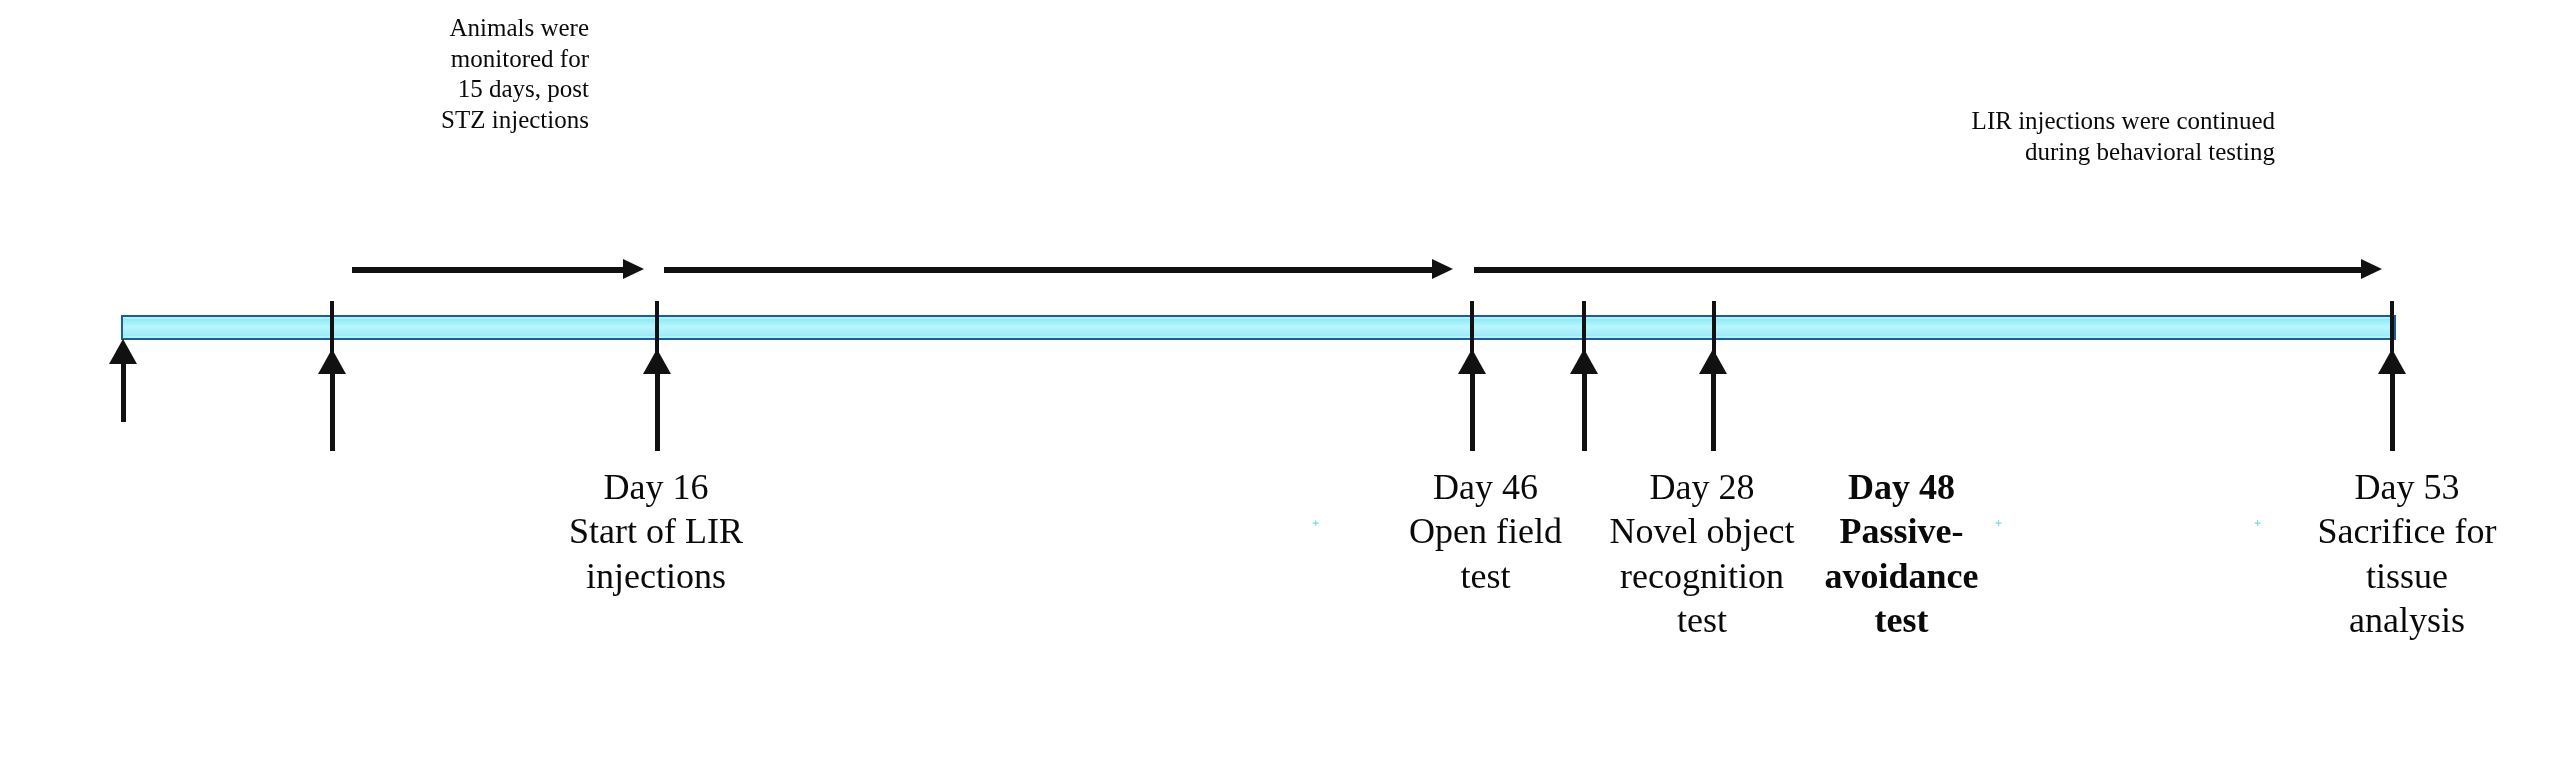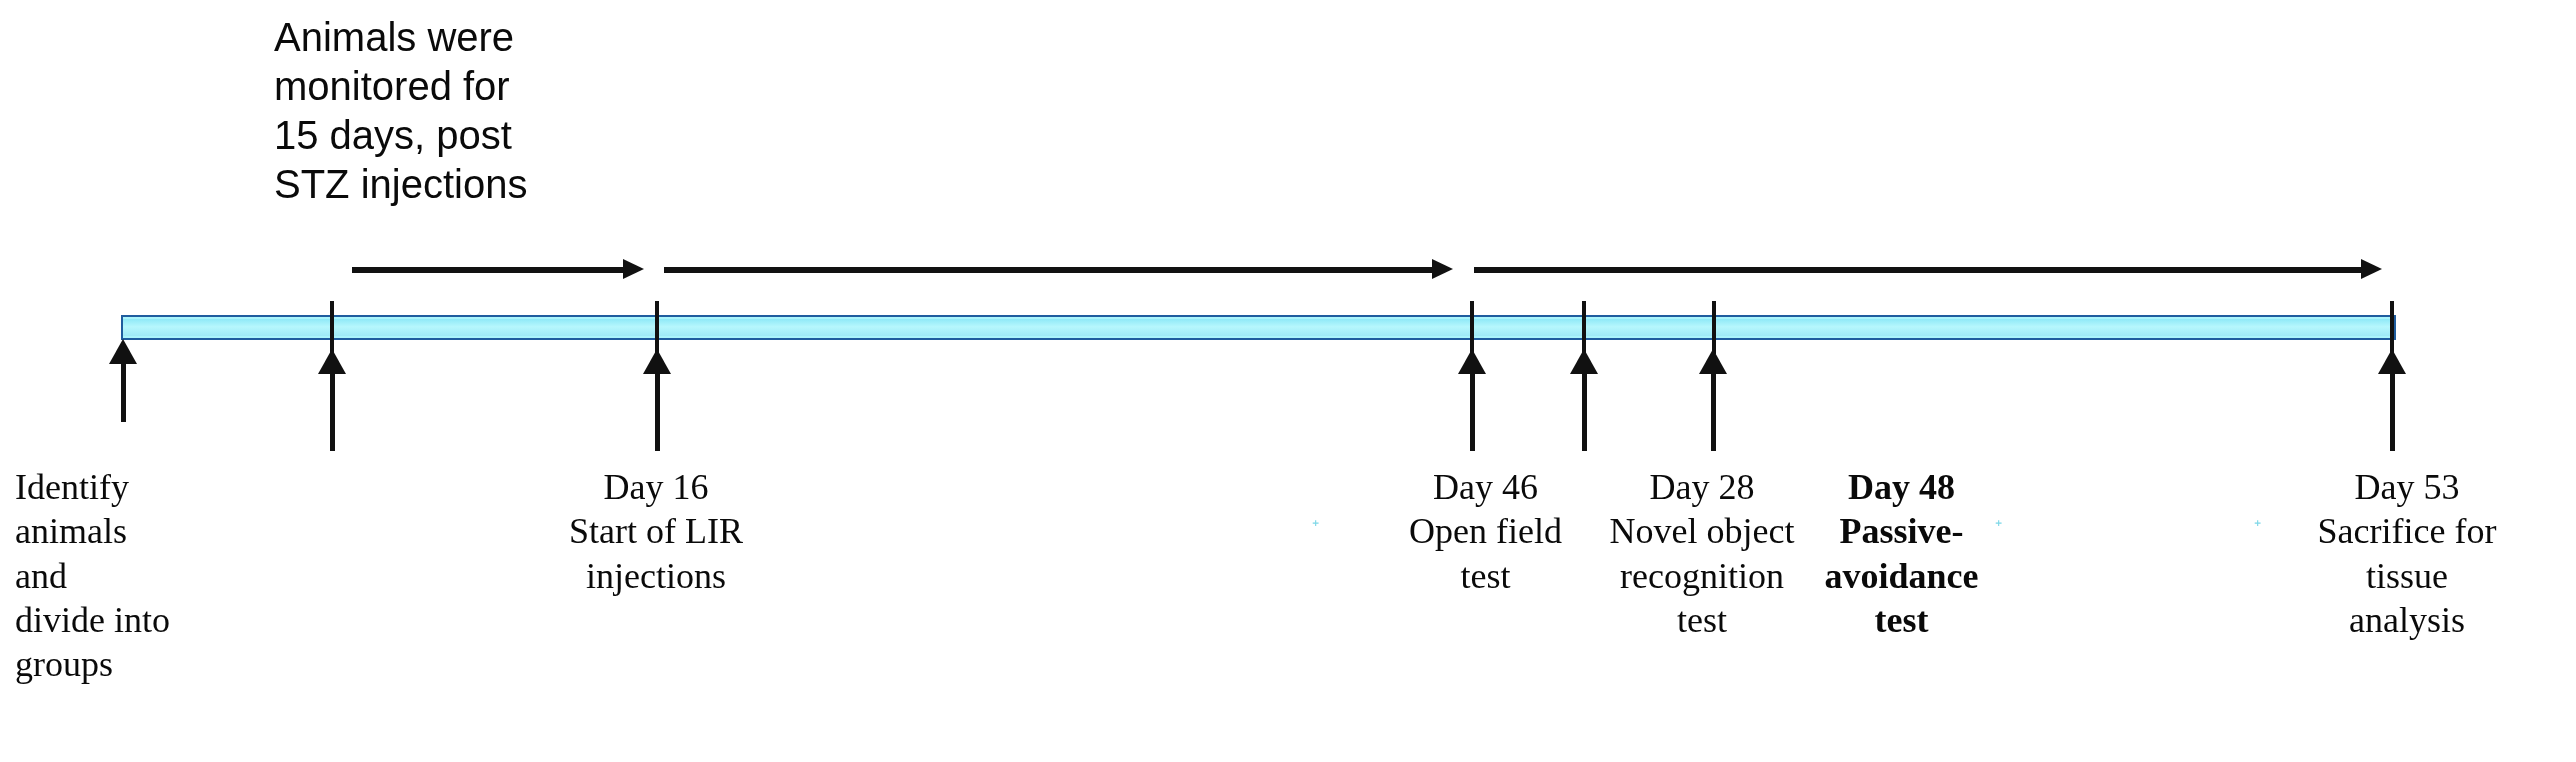--- a/index.html
+++ b/index.html
@@ -89,24 +89,24 @@
     width: 0;
     height: 0;
     border-top: 10.8px solid transparent;
     border-bottom: 10.8px solid transparent;
     border-left: 21.6px solid #111111;
   }
 
   
   .phase-label {
     position: absolute;
-    text-align: left;
-    font-size: 40px;
+    text-align: right;
+    font-size: 25px;
     line-height: 1.22;
-    font-family: Liberation Sans, sans-serif;
+    font-family: Liberation Serif, serif;
     color: #0a0a0a;
     white-space: pre-line;
   }
   .event-label {
     position: absolute;
     font-size: 36px;
     line-height: 1.23;
     font-family: "Liberation Serif", "DejaVu Serif", serif;
     color: #0a0a0a;
     white-space: pre-line;
@@ -126,20 +126,22 @@
 <body>
 
 <div id="figure">
 
   <div class="phase-label" style="left:274px; top:13.3px; width:315px;">Animals were
 monitored for
 15 days, post
 STZ injections</div>
 
 
+  <div class="phase-label" style="left:1528px; top:106px; width:747px;">LIR injections were continued
+during behavioral testing</div>
 
   <div class="harrow" style="left:352px; top:259px; width:292px;">
     <div class="hshaft"></div>
     <div class="hhead"></div>
   </div>
 
   <div class="harrow" style="left:664px; top:259px; width:789px;">
     <div class="hshaft"></div>
     <div class="hhead"></div>
   </div>
@@ -188,25 +190,20 @@
   <div class="uparrow" style="left:1699px; top:349px; height:101px;">
     <div class="head"></div>
     <div class="shaft" style="height:80px;"></div>
   </div>
 
   <div class="uparrow" style="left:2378px; top:349px; height:101px;">
     <div class="head"></div>
     <div class="shaft" style="height:80px;"></div>
   </div>
 
-  <div class="event-label left" style="left:15px; top:465px; width:241px;">Identify
-animals
-and
-divide into
-groups</div>
 
 
   <div class="event-label center" style="left:523px; top:465px; width:266px;">Day 16
 Start of LIR
 injections</div>
 
   <div class="event-label center" style="left:1361px; top:465px; width:249px;">Day 46
 Open field
 test</div>
 

